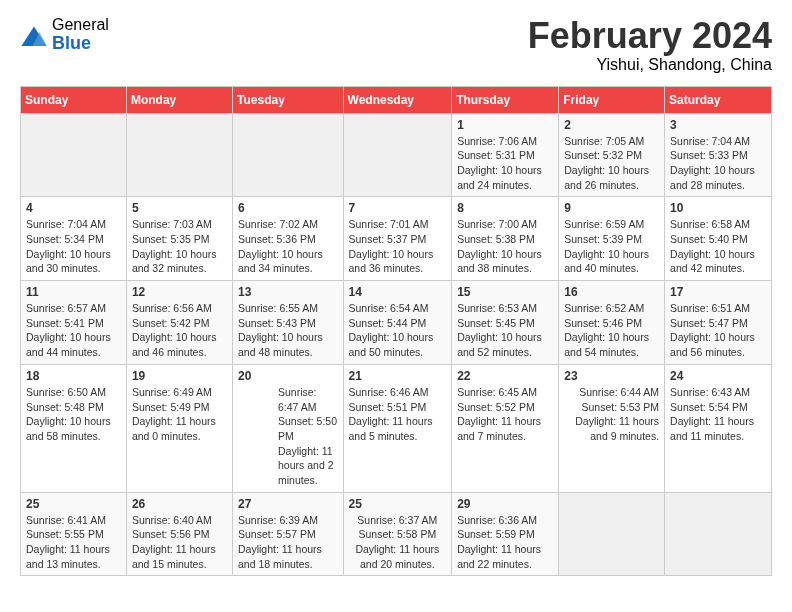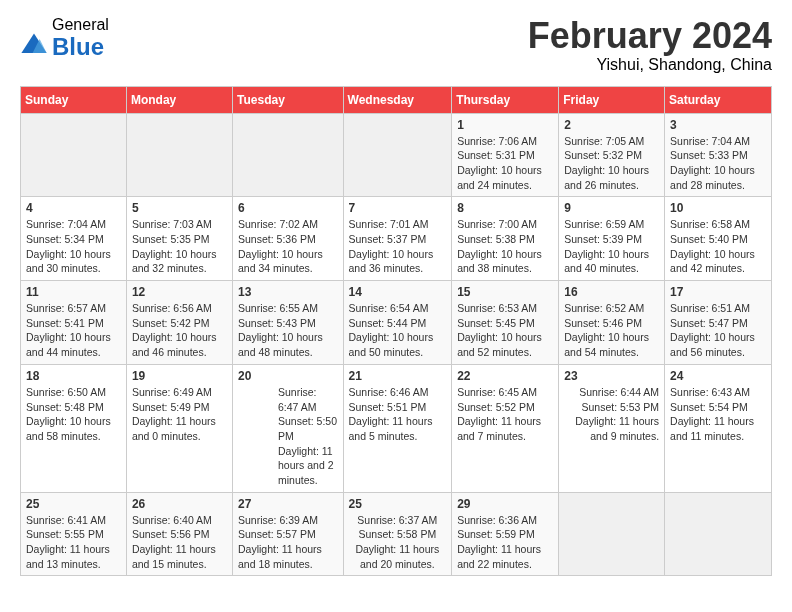--- a/index.html
+++ b/index.html
@@ -20,21 +20,21 @@
       display: flex;
       align-items: flex-end;
       gap: 4px;
     }
     .logo-text {
       display: flex;
       flex-direction: column;
       line-height: 1.1;
     }
     .logo-blue {
-      font-size: 24px;
+      font-size: 18px;
       font-weight: bold;
       color: #1a6abf;
     }
     .logo-icon {
       width: 28px;
       height: 28px;
     }
     .title-area {
       text-align: right;
       margin-left: 28px;

